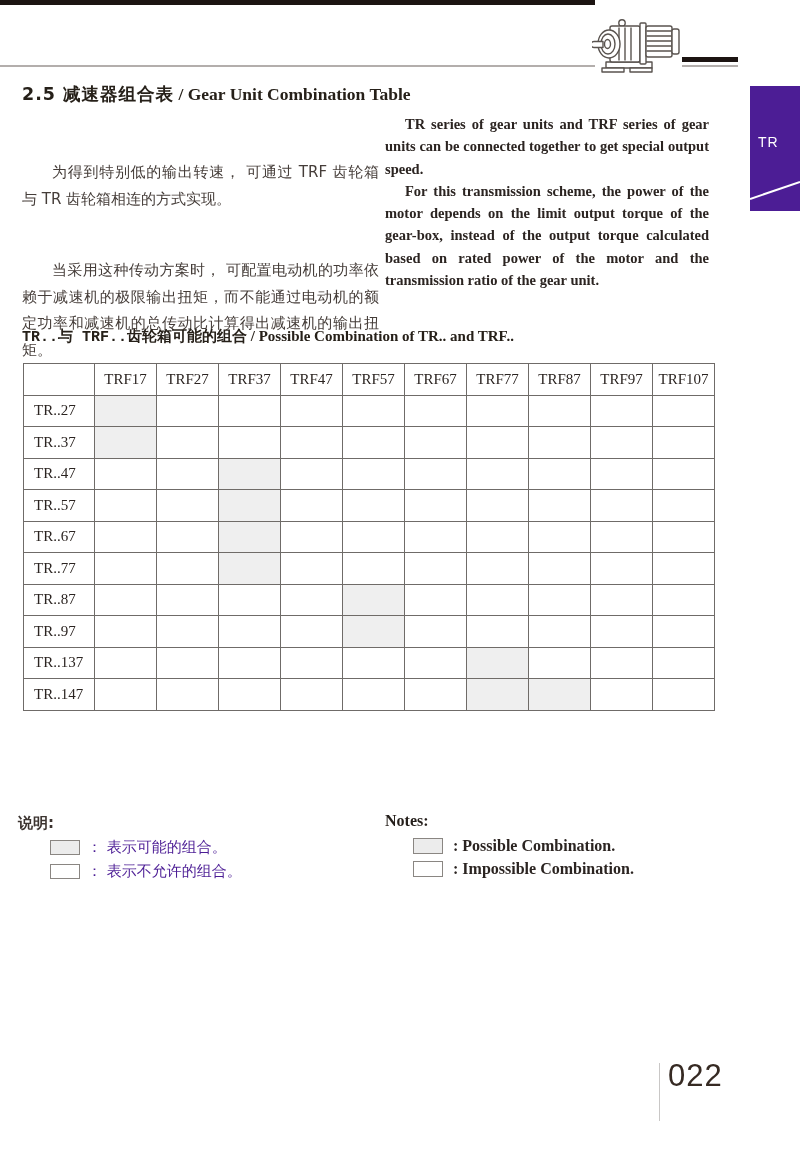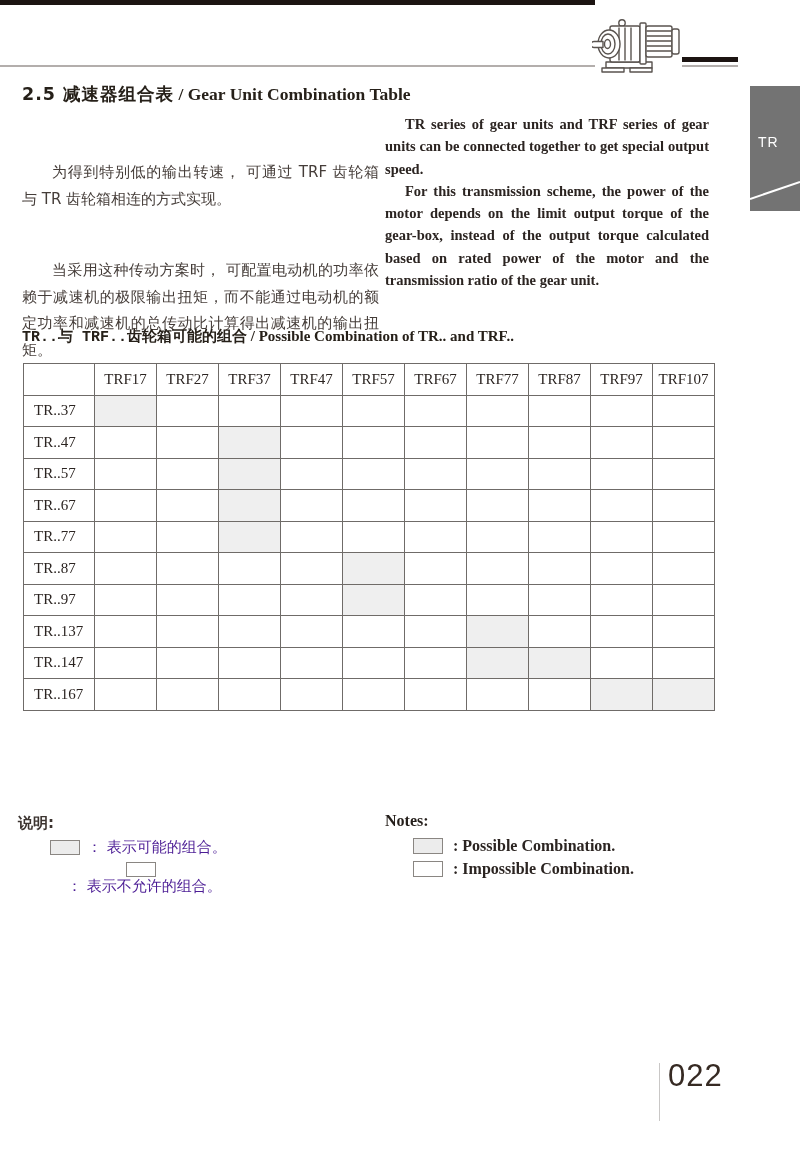--- a/index.html
+++ b/index.html
@@ -16,21 +16,21 @@
   .rule-left-black  { left:0;   top:57; width:595; height:5px; width:595px; }
   .rule-left-gray   { left:0;   top:65px; width:595px; height:2px; }
   .rule-right-black { left:682px; top:57px; width:56px; height:5px; }
   .rule-right-gray  { left:682px; top:65px; width:56px; height:2px; }
 
   .motor-illustration { position:absolute; left:592px; top:16px; }
 
   
   .side-tab {
     position:absolute; left:750px; top:86px; width:50px; height:125px;
-    background:#737373;
+    background:#4c1d95;
   }
   .side-tab .tab-label {
     position:absolute; left:8px; top:48px; color:#ffffff;
     font-family:"Liberation Sans", sans-serif; font-size:14px; letter-spacing:1px;
   }
   .side-tab svg { position:absolute; left:0; top:0; }
 
   
   .page-title {
     position:absolute; left:22px; top:82px; font-weight:bold; font-size:17.5px;
@@ -76,21 +76,21 @@
 
   
   .legend-zh-title {
     position:absolute; left:18px; top:814px; font-family:"DejaVu Sans", sans-serif;
     font-size:15px; font-weight:bold; color:#3c3430;
   }
   .legend-item { position:absolute; display:flex; align-items:center; }
   .legend-box { width:30px; height:15px; border:1px solid #8a8682; background:#fff; flex:0 0 auto; }
   .legend-box.shaded { background:#ececec; }
   .li-zh-1 { left:50px; top:838px; }
-  .li-zh-2 { left:60px; top:862px;flex-direction:column; }
+  .li-zh-2 { left:50px; top:862px; }
   .li-zh-1 .legend-text, .li-zh-2 .legend-text {
     font-family:"DejaVu Sans", sans-serif; font-size:15px; color:#4c1d95; margin-left:7px;
   }
   .legend-en-title {
     position:absolute; left:385px; top:812px; font-family:"Liberation Serif", serif;
     font-size:16px; font-weight:bold; color:#241e1a;
   }
   .li-en-1 { left:413px; top:837px;align-items:center; }
   .li-en-2 { left:413px; top:860px; }
   .li-en-1 .legend-box, .li-en-2 .legend-box { height:16px; }
@@ -188,20 +188,33 @@
           <th>TRF57</th>
           <th>TRF67</th>
           <th>TRF77</th>
           <th>TRF87</th>
           <th>TRF97</th>
           <th>TRF107</th>
         </tr>
       </thead>
     <tbody>
         <tr>
+          <td class="row-label">TR..27</td>
+          <td class="on"></td>
+          <td></td>
+          <td></td>
+          <td></td>
+          <td></td>
+          <td></td>
+          <td></td>
+          <td></td>
+          <td></td>
+          <td></td>
+        </tr>
+        <tr>
           <td class="row-label">TR..37</td>
           <td class="on"></td>
           <td></td>
           <td></td>
           <td></td>
           <td></td>
           <td></td>
           <td></td>
           <td></td>
           <td></td>
@@ -303,33 +316,20 @@
           <td></td>
           <td></td>
           <td></td>
           <td></td>
           <td></td>
           <td></td>
           <td class="on"></td>
           <td class="on"></td>
           <td></td>
           <td></td>
-        </tr>
-        <tr>
-          <td class="row-label">TR..167</td>
-          <td></td>
-          <td></td>
-          <td></td>
-          <td></td>
-          <td></td>
-          <td></td>
-          <td></td>
-          <td></td>
-          <td class="on"></td>
-          <td class="on"></td>
         </tr>
       </tbody>
   </table>
 
   <div class="legend-zh-title">说明:</div>
   <div class="legend-item li-zh-1">
     <span class="legend-box shaded"></span>
     <span class="legend-text">： 表示可能的组合。</span>
   </div>
   <div class="legend-item li-zh-2">

